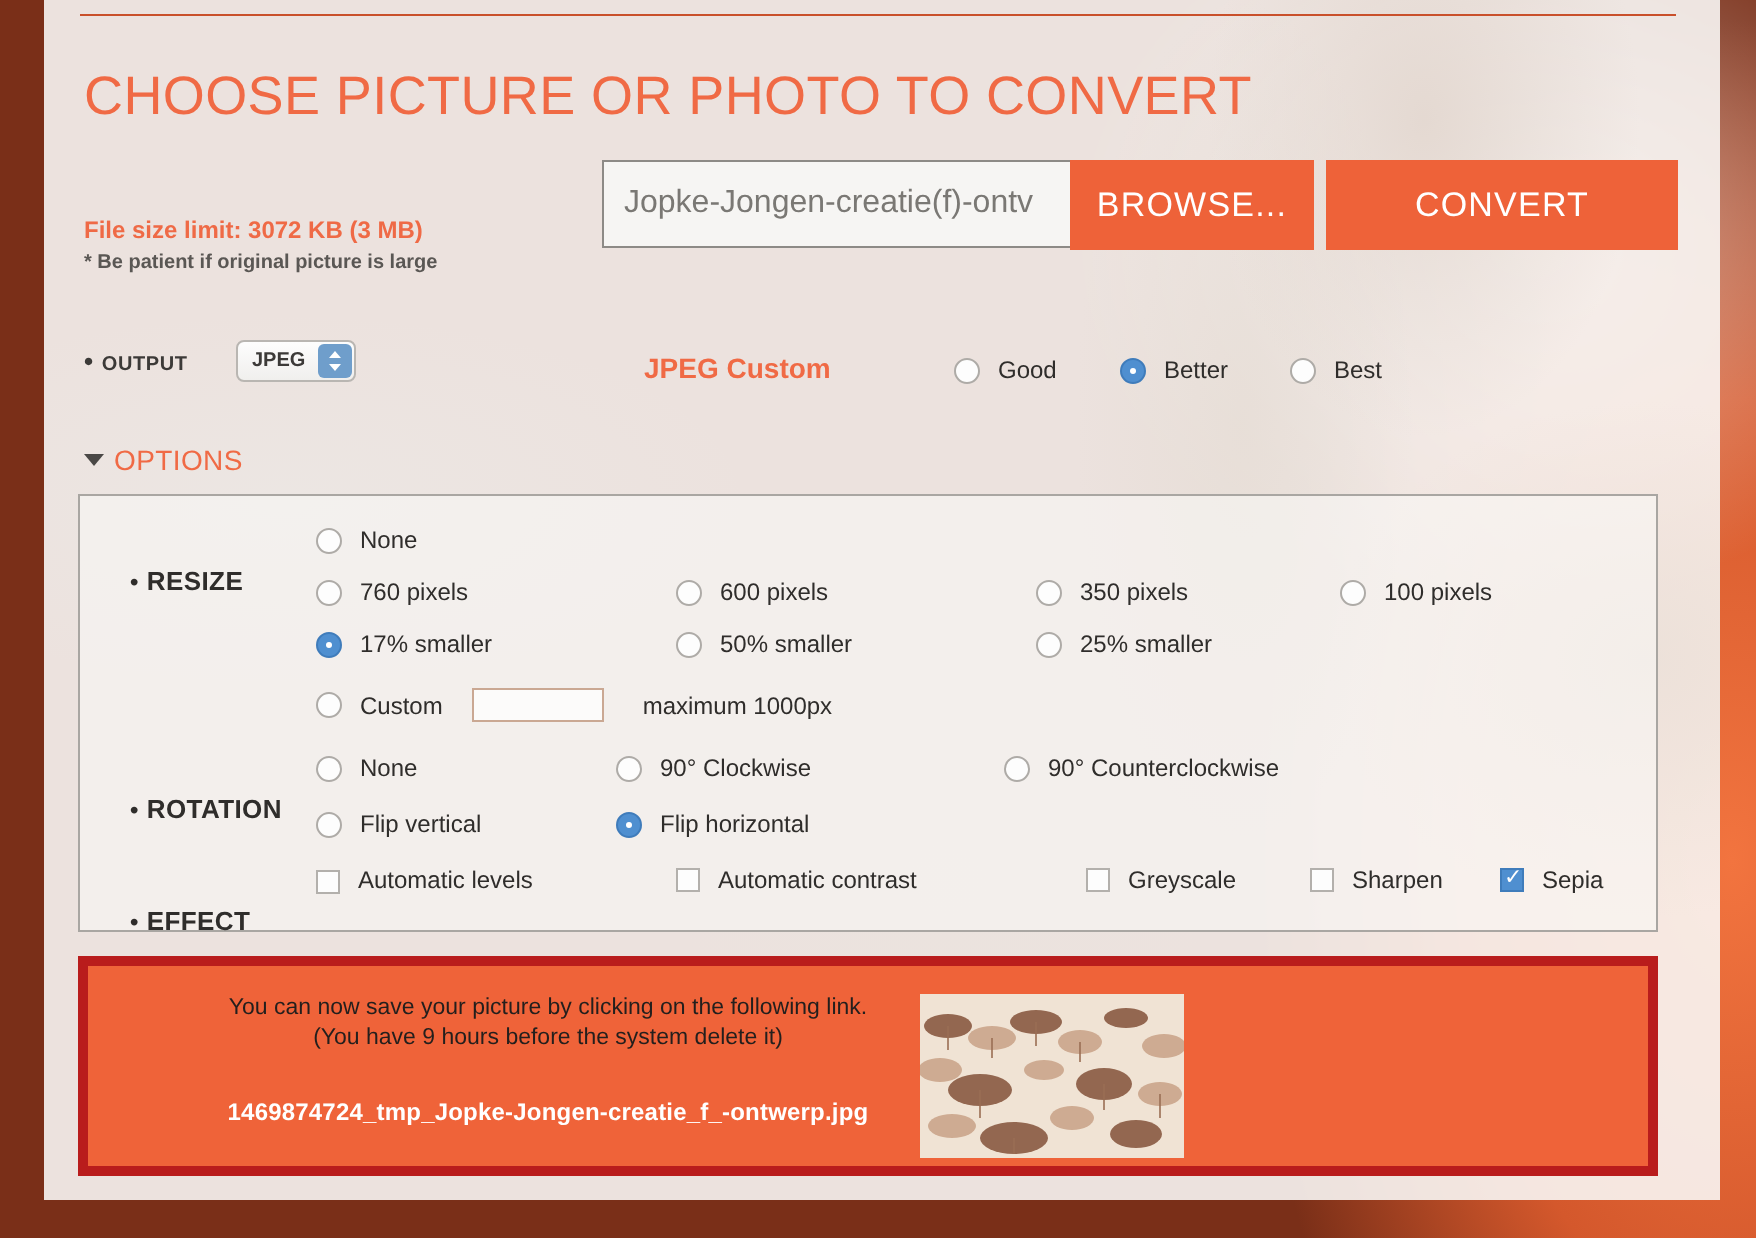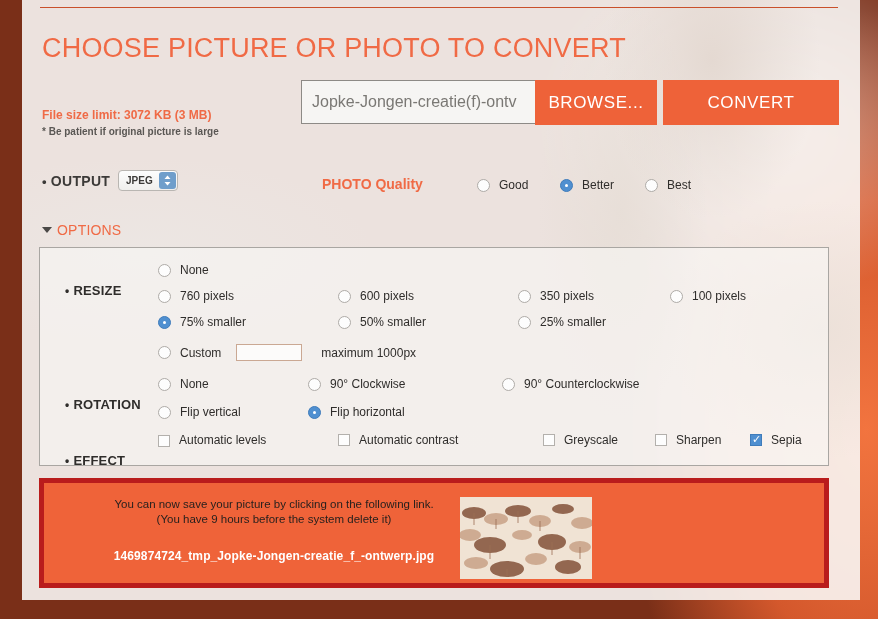--- a/index.html
+++ b/index.html
@@ -85,21 +85,21 @@
     letter-spacing: 0.6px;
     font-family: "Liberation Sans", sans-serif;
     cursor: pointer;
     display: flex; align-items: center; justify-content: center;
   }
   .btn-browse { left: 513px; width: 122px; }
   .btn-convert { left: 641px; width: 176px; }
 
   .row-output { position: absolute; left: 20px; top: 172px; }
   .bullet-label {
-    font-size: 14px; font-weight: bold; color: #3c3a38;
+    font-size: 10px; font-weight: bold; color: #3c3a38;
     letter-spacing: 0.3px; white-space: nowrap;
   }
   .bullet-label::before {
     content: "\2022"; color: #3c3a38; margin-right: 4px; font-size: 13px;
   }
   .select-wrap {
     position: absolute; left: 96px; top: 170px;
     width: 60px; height: 21px;
     background: linear-gradient(#fdfdfd, #f0efed);
     border: 1px solid #b9b6b2;
@@ -269,21 +269,21 @@
     <div class="select-wrap">
       <span class="sel-text">JPEG</span>
       <span class="stepper">
         <svg width="9" height="13" viewBox="0 0 9 13" aria-hidden="true">
           <polygon points="4.5,1.5 7.5,5 1.5,5" fill="#ffffff"></polygon>
           <polygon points="4.5,11.5 7.5,8 1.5,8" fill="#ffffff"></polygon>
         </svg>
       </span>
     </div>
 
-    <div class="jpeg-quality">PHOTO Quality</div>
+    <div class="jpeg-quality">JPEG Custom</div>
 
     <div class="quality-group">
       <div class="opt" style="left:0px;">
         <span class="radio"></span>
         <span class="lbl">Good</span>
       </div>
       <div class="opt" style="left:83px;">
         <span class="radio on"></span>
         <span class="lbl">Better</span>
       </div>
@@ -319,21 +319,21 @@
         <span class="radio"></span>
         <span class="lbl">350 pixels</span>
       </div>
       <div class="opt" style="left:630px; top:41px;">
         <span class="radio"></span>
         <span class="lbl">100 pixels</span>
       </div>
 
       <div class="opt" style="left:118px; top:67px;">
         <span class="radio on"></span>
-        <span class="lbl">75% smaller</span>
+        <span class="lbl">17% smaller</span>
       </div>
       <div class="opt" style="left:298px; top:67px;">
         <span class="radio"></span>
         <span class="lbl">50% smaller</span>
       </div>
       <div class="opt" style="left:478px; top:67px;">
         <span class="radio"></span>
         <span class="lbl">25% smaller</span>
       </div>
 

